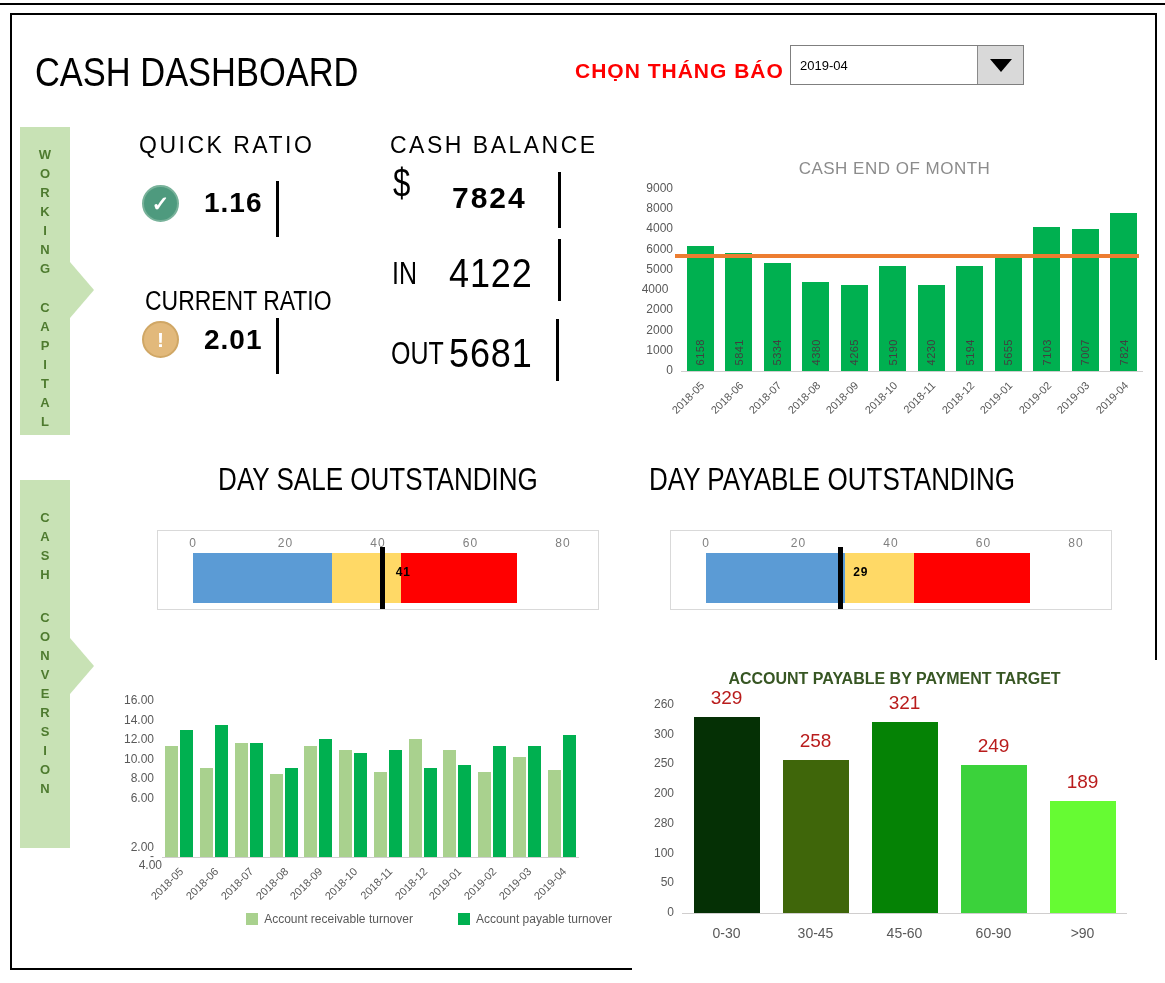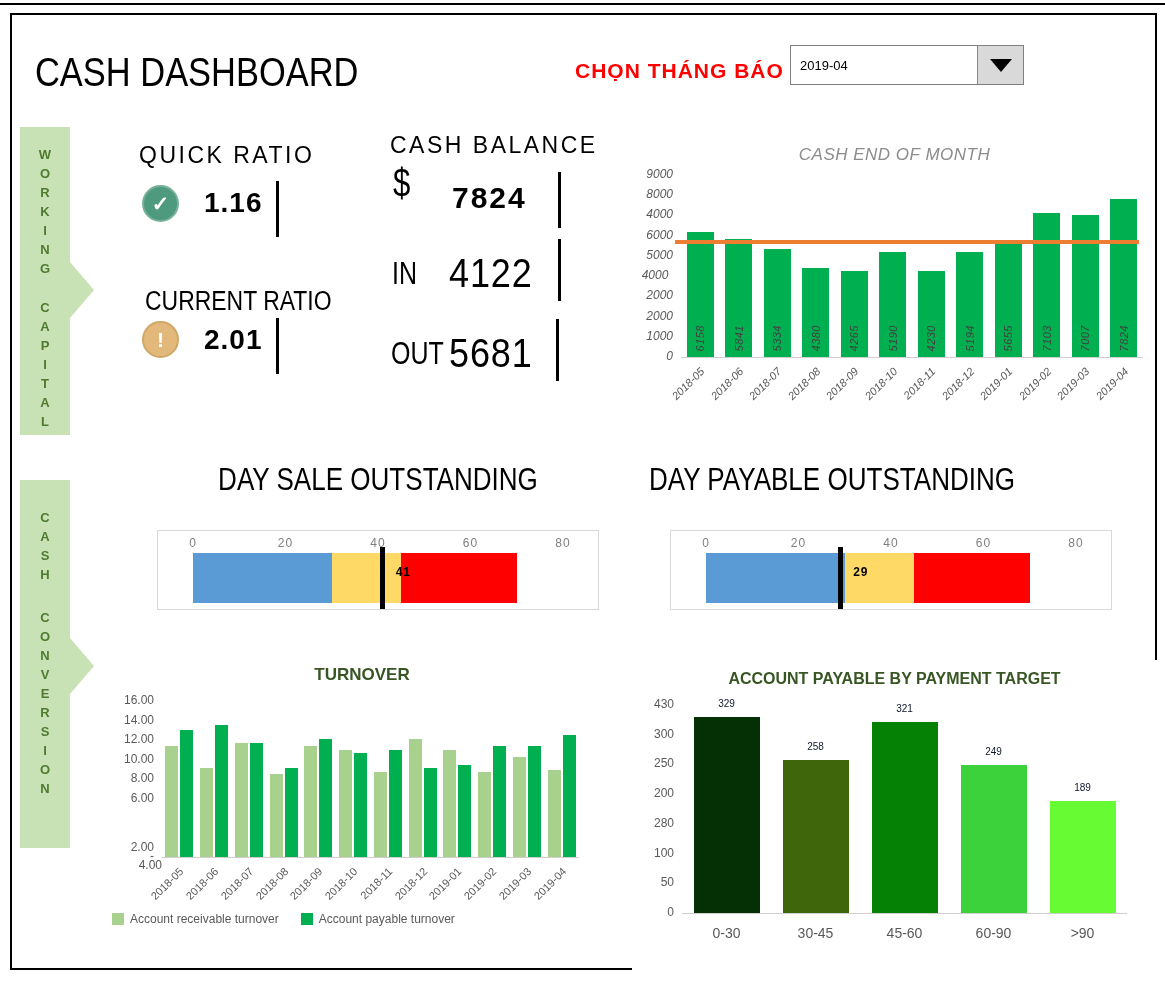--- a/index.html
+++ b/index.html
@@ -20,21 +20,21 @@
   .ribbon::after{content:'';position:absolute;right:-24px;width:0;height:0;border-top:28px solid transparent;border-bottom:28px solid transparent;border-left:24px solid #c8e2b5;}
   .ribbon-wc{top:112px;height:308px;padding-top:18px;gap:20px;box-sizing:border-box;}
   .ribbon-wc::after{top:135px;}
   .ribbon-cc{top:465px;height:368px;padding-top:28px;gap:24px;box-sizing:border-box;}
   .ribbon-cc::after{top:158px;}
   .ribbon-word{display:flex;flex-direction:column;align-items:center;}
   .ribbon-word span{font-size:13px;font-weight:bold;line-height:19px;color:#4e7b2f;}
 
   
   .lbl-spaced{position:absolute;font-size:23px;letter-spacing:2.5px;white-space:nowrap;}
-  .quick-label{left:127px;top:127px;}
+  .quick-label{left:127px;top:117px;}
   .cb-label{left:378px;top:117px;}
   .cond{position:absolute;transform:scaleX(.85);transform-origin:left top;white-space:nowrap;}
   .current-label{left:133px;top:271px;font-size:27px;}
   .icon-circle{position:absolute;width:33px;height:33px;border-radius:50%;color:#fff;font-weight:bold;display:flex;align-items:center;justify-content:center;font-size:21px;}
   .icon-check{left:130px;top:170px;background:#4e9a7e;border:2px solid #78b29a;}
   .icon-check::after{content:"\2713";}
   .icon-excl{left:130px;top:306px;background:#e2b97b;border:2px solid #d0a765;}
   .icon-excl::after{content:"!";}
   .big-val{position:absolute;font-size:28px;font-weight:bold;letter-spacing:1px;}
   .quick-value{left:192px;top:172px;}
@@ -49,37 +49,37 @@
   .cp-dollar{left:381px;top:146px;font-size:40px;}
   .cp-in{left:380px;top:240px;font-size:32px;}
   .cp-out{left:379px;top:320px;font-size:32px;}
   .cash-big{left:440px;top:166px;font-size:30px;font-weight:bold;letter-spacing:2px;position:absolute;}
   .cash-val{position:absolute;font-size:40px;letter-spacing:1px;transform:scaleX(.9);transform-origin:left top;}
   .cv-in{left:437px;top:236px;}
   .cv-out{left:437px;top:316px;}
 
   
   .chart,.bullet{position:absolute;background:#fff;}
-  .chart1{left:625px;top:128px;width:515px;height:280px;font-style:italic;}
+  .chart1{left:625px;top:142px;width:515px;height:280px;}
   .chart3{left:100px;top:642px;width:500px;height:300px;}
   .chart4{left:620px;top:645px;width:525px;height:312px;}
   .chart-title{position:absolute;left:0;width:100%;text-align:center;white-space:nowrap;}
   .chart1 .chart-title{top:2px;font-size:17px;color:#8c8c8c;letter-spacing:.5px;}
   .chart3 .chart-title{top:8px;font-size:17px;font-weight:bold;color:#375623;}
   .chart4 .chart-title{top:10px;font-size:16px;font-weight:bold;color:#375623;}
   .plot{position:absolute;border-bottom:1px solid #d0cece;}
   .ytick{position:absolute;text-align:right;font-size:12px;color:#595959;}
   .bar{position:absolute;}
   .inlabel{position:absolute;bottom:6px;left:50%;transform:translateX(-50%) rotate(180deg);writing-mode:vertical-rl;font-size:11px;color:#404040;letter-spacing:.5px;}
-  .abovelabel{position:absolute;text-align:center;font-size:10px;color:#0f172a;}
+  .abovelabel{position:absolute;text-align:center;font-size:19px;color:#b91c1c;}
   .refline{position:absolute;height:4px;}
   .xlab{position:absolute;white-space:nowrap;color:#595959;}
   .xlab.rot{text-align:right;font-size:11px;transform:rotate(-45deg);transform-origin:100% 0;}
   .xlab.flat{text-align:center;font-size:14px;}
-  .legend{position:absolute;left:0;width:100%;display:flex;justify-content:flex-start;gap:22px;}
+  .legend{position:absolute;left:0;width:100%;display:flex;justify-content:flex-end;gap:45px;}
   .legend-item{display:flex;align-items:center;gap:6px;font-size:12px;color:#595959;white-space:nowrap;}
   .swatch{width:12px;height:12px;display:inline-block;}
 
   
   .bullet{border:1px solid #d9d9d9;box-sizing:border-box;}
   .dso{left:145px;top:515px;width:442px;height:80px;}
   .dpo{left:658px;top:515px;width:442px;height:80px;}
   .bullet-title{position:absolute;font-size:31px;white-space:nowrap;text-align:center;width:442px;top:447px;transform:scaleX(.84);}
   .dso-title{left:145px;}
   .dpo-title{left:658px;transform:translateX(-59px) scaleX(.84);}
@@ -254,21 +254,20 @@
       <div class="btick" style="left: 297.5px; top: 5px; width: 30px;">60</div>
       <div class="btick" style="left: 390px; top: 5px; width: 30px;">80</div>
       <div class="bseg" style="left: 35px; width: 138.75px; top: 22px; height: 50px; background: rgb(91, 155, 213);"></div>
       <div class="bseg" style="left: 173.75px; width: 69.375px; top: 22px; height: 50px; background: rgb(255, 217, 102);"></div>
       <div class="bseg" style="left: 243.125px; width: 115.625px; top: 22px; height: 50px; background: rgb(255, 0, 0);"></div>
       <div class="bmark" style="left: 166.625px; top: 16px; height: 62px;"></div>
       <div class="bval" style="left: 182.125px; top: 34px;">29</div>
     </div>
 
   <div class="chart chart3">
-    <div class="chart-title">TURNOVER</div>
   <div class="plot" style="left: 50px; top: 44px; width: 417px; height: 156px;">
         <div class="bar" style="left: 3.375px; bottom: 0px; width: 13px; height: 111px; background: rgb(169, 209, 142);"></div>
         <div class="bar" style="left: 38.125px; bottom: 0px; width: 13px; height: 89px; background: rgb(169, 209, 142);"></div>
         <div class="bar" style="left: 72.875px; bottom: 0px; width: 13px; height: 114px; background: rgb(169, 209, 142);"></div>
         <div class="bar" style="left: 107.625px; bottom: 0px; width: 13px; height: 83px; background: rgb(169, 209, 142);"></div>
         <div class="bar" style="left: 142.375px; bottom: 0px; width: 13px; height: 111px; background: rgb(169, 209, 142);"></div>
         <div class="bar" style="left: 177.125px; bottom: 0px; width: 13px; height: 107px; background: rgb(169, 209, 142);"></div>
         <div class="bar" style="left: 211.875px; bottom: 0px; width: 13px; height: 85px; background: rgb(169, 209, 142);"></div>
         <div class="bar" style="left: 246.625px; bottom: 0px; width: 13px; height: 118px; background: rgb(169, 209, 142);"></div>
         <div class="bar" style="left: 281.375px; bottom: 0px; width: 13px; height: 107px; background: rgb(169, 209, 142);"></div>
@@ -335,21 +334,21 @@
         <div class="bar" style="left: 367.5px; bottom: 0px; width: 66px; height: 112px; background: rgb(102, 251, 51);"></div>
         <div class="abovelabel" style="left: 356px; width: 89px; bottom: 120px;">189</div>
       </div>
       <div class="ytick" style="left: 0px; width: 42px; top: 245px;">0</div>
       <div class="ytick" style="left: 0px; width: 42px; top: 215.286px;">50</div>
       <div class="ytick" style="left: 0px; width: 42px; top: 185.571px;">100</div>
       <div class="ytick" style="left: 0px; width: 42px; top: 155.857px;">280</div>
       <div class="ytick" style="left: 0px; width: 42px; top: 126.143px;">200</div>
       <div class="ytick" style="left: 0px; width: 42px; top: 96.4286px;">250</div>
       <div class="ytick" style="left: 0px; width: 42px; top: 66.7143px;">300</div>
-      <div class="ytick" style="left: 0px; width: 42px; top: 37px;">430</div>
+      <div class="ytick" style="left: 0px; width: 42px; top: 37px;">260</div>
       <div class="xlab flat" style="left: 50px; top: 265px; width: 89px;">0-30</div>
       <div class="xlab flat" style="left: 139px; top: 265px; width: 89px;">30-45</div>
       <div class="xlab flat" style="left: 228px; top: 265px; width: 89px;">45-60</div>
       <div class="xlab flat" style="left: 317px; top: 265px; width: 89px;">60-90</div>
       <div class="xlab flat" style="left: 406px; top: 265px; width: 89px;">&gt;90</div>
     </div>
 
 </div>
 
 </body></html>

